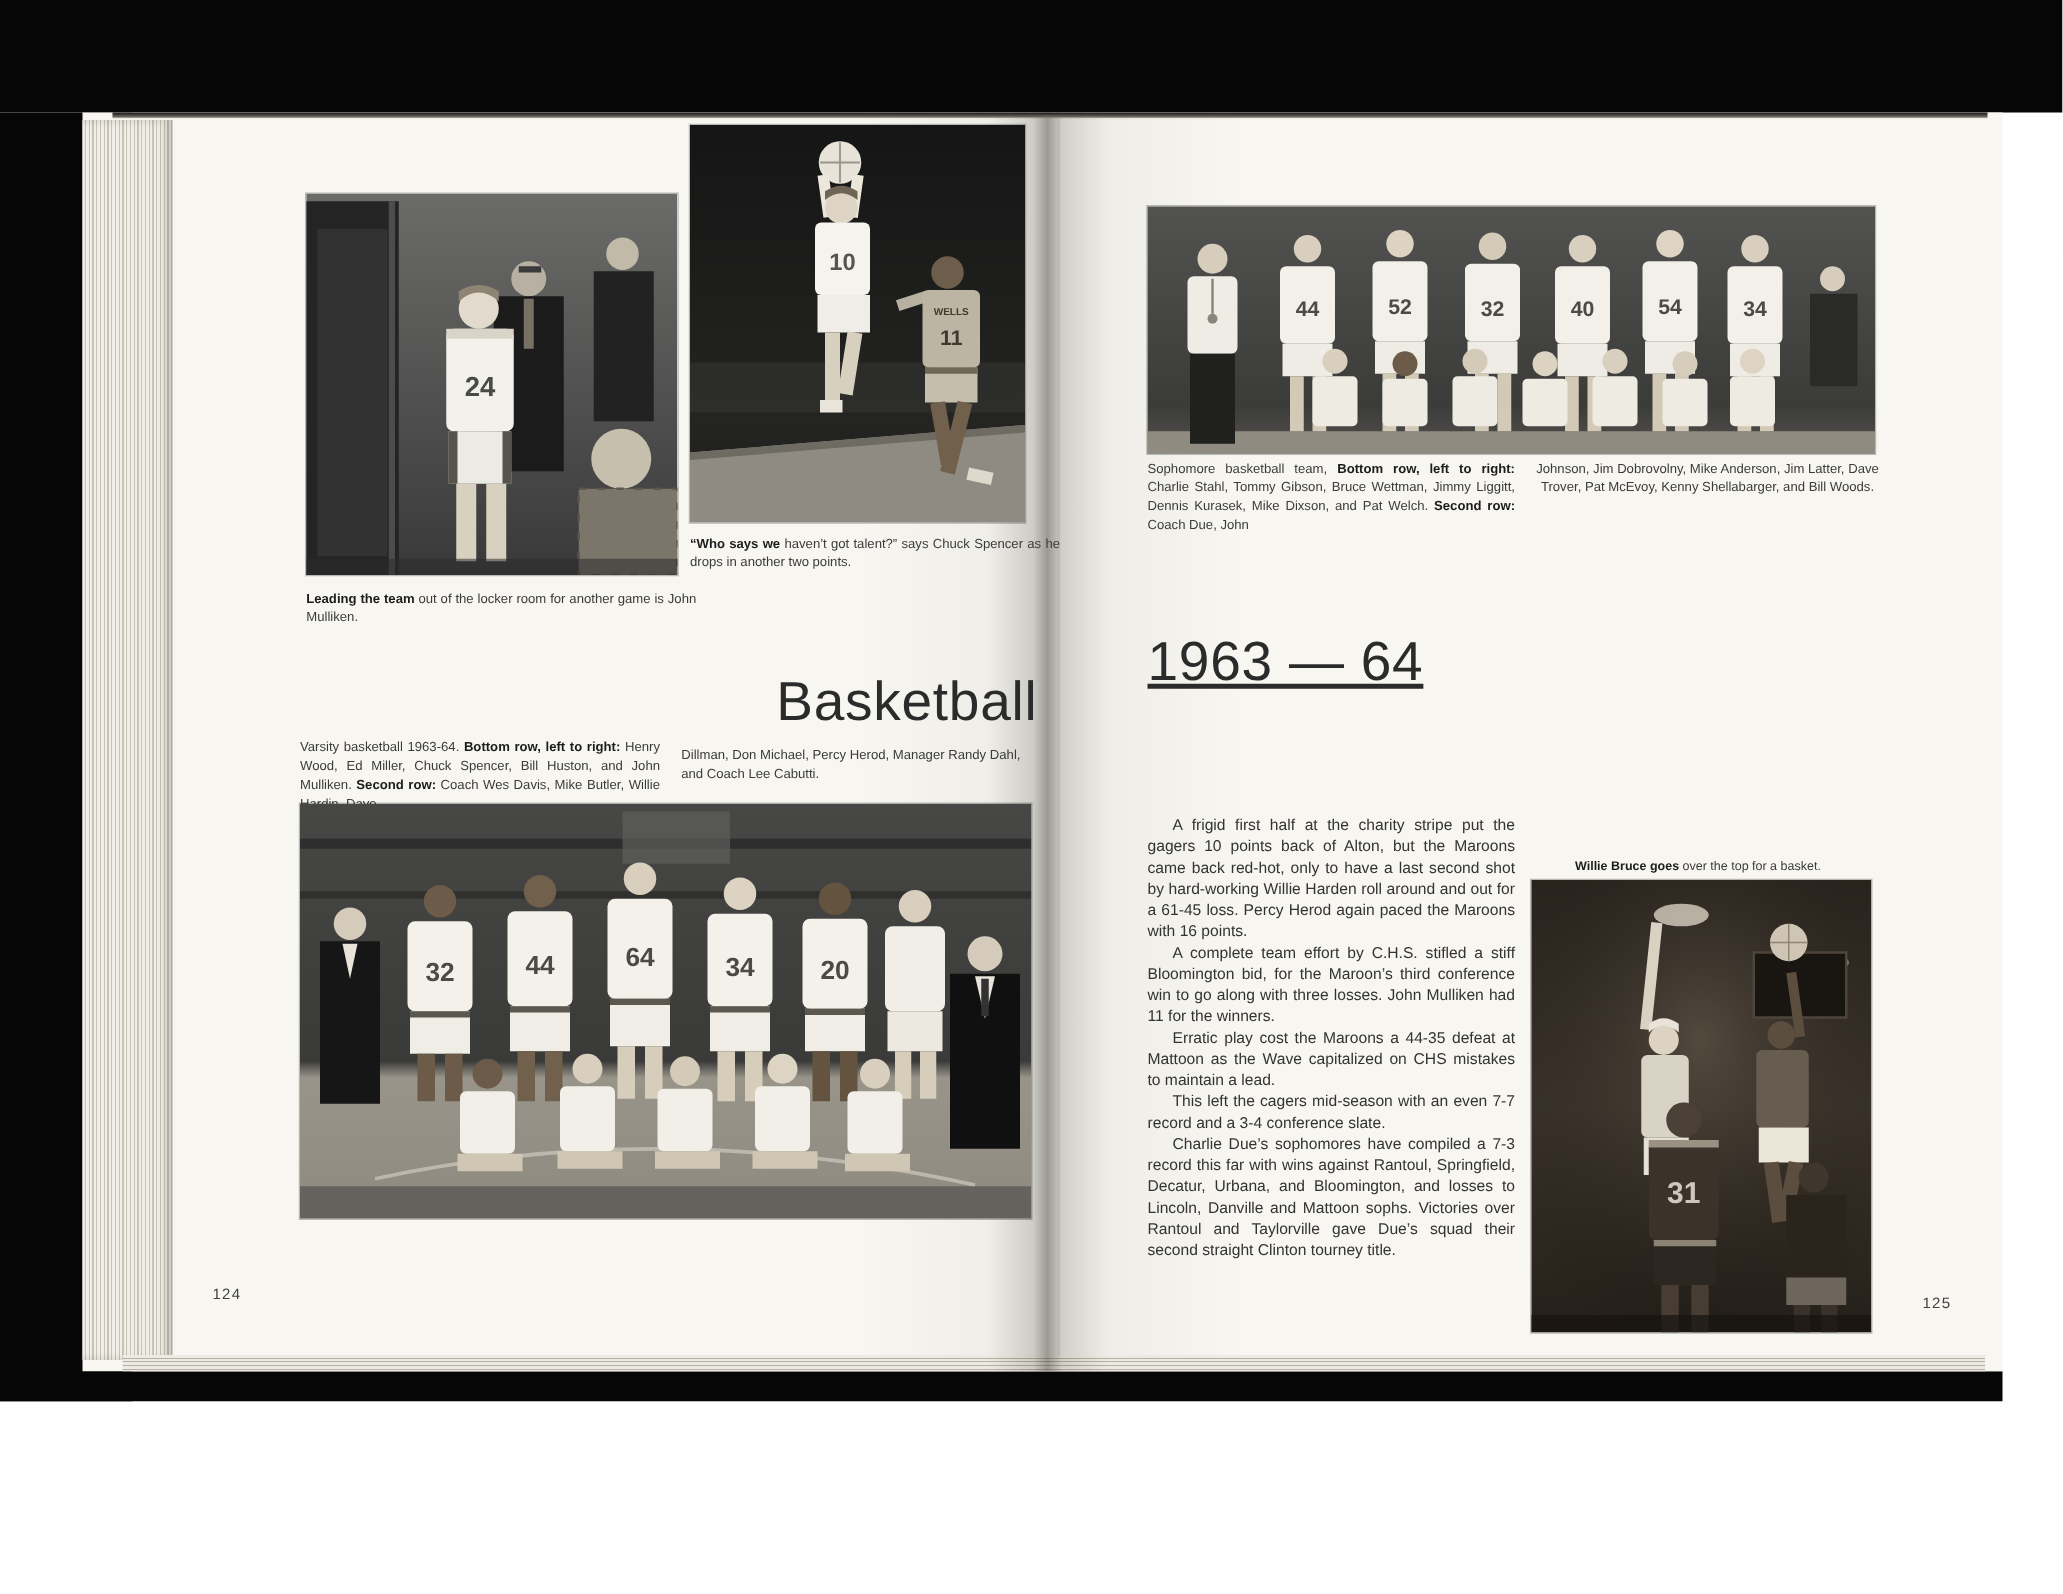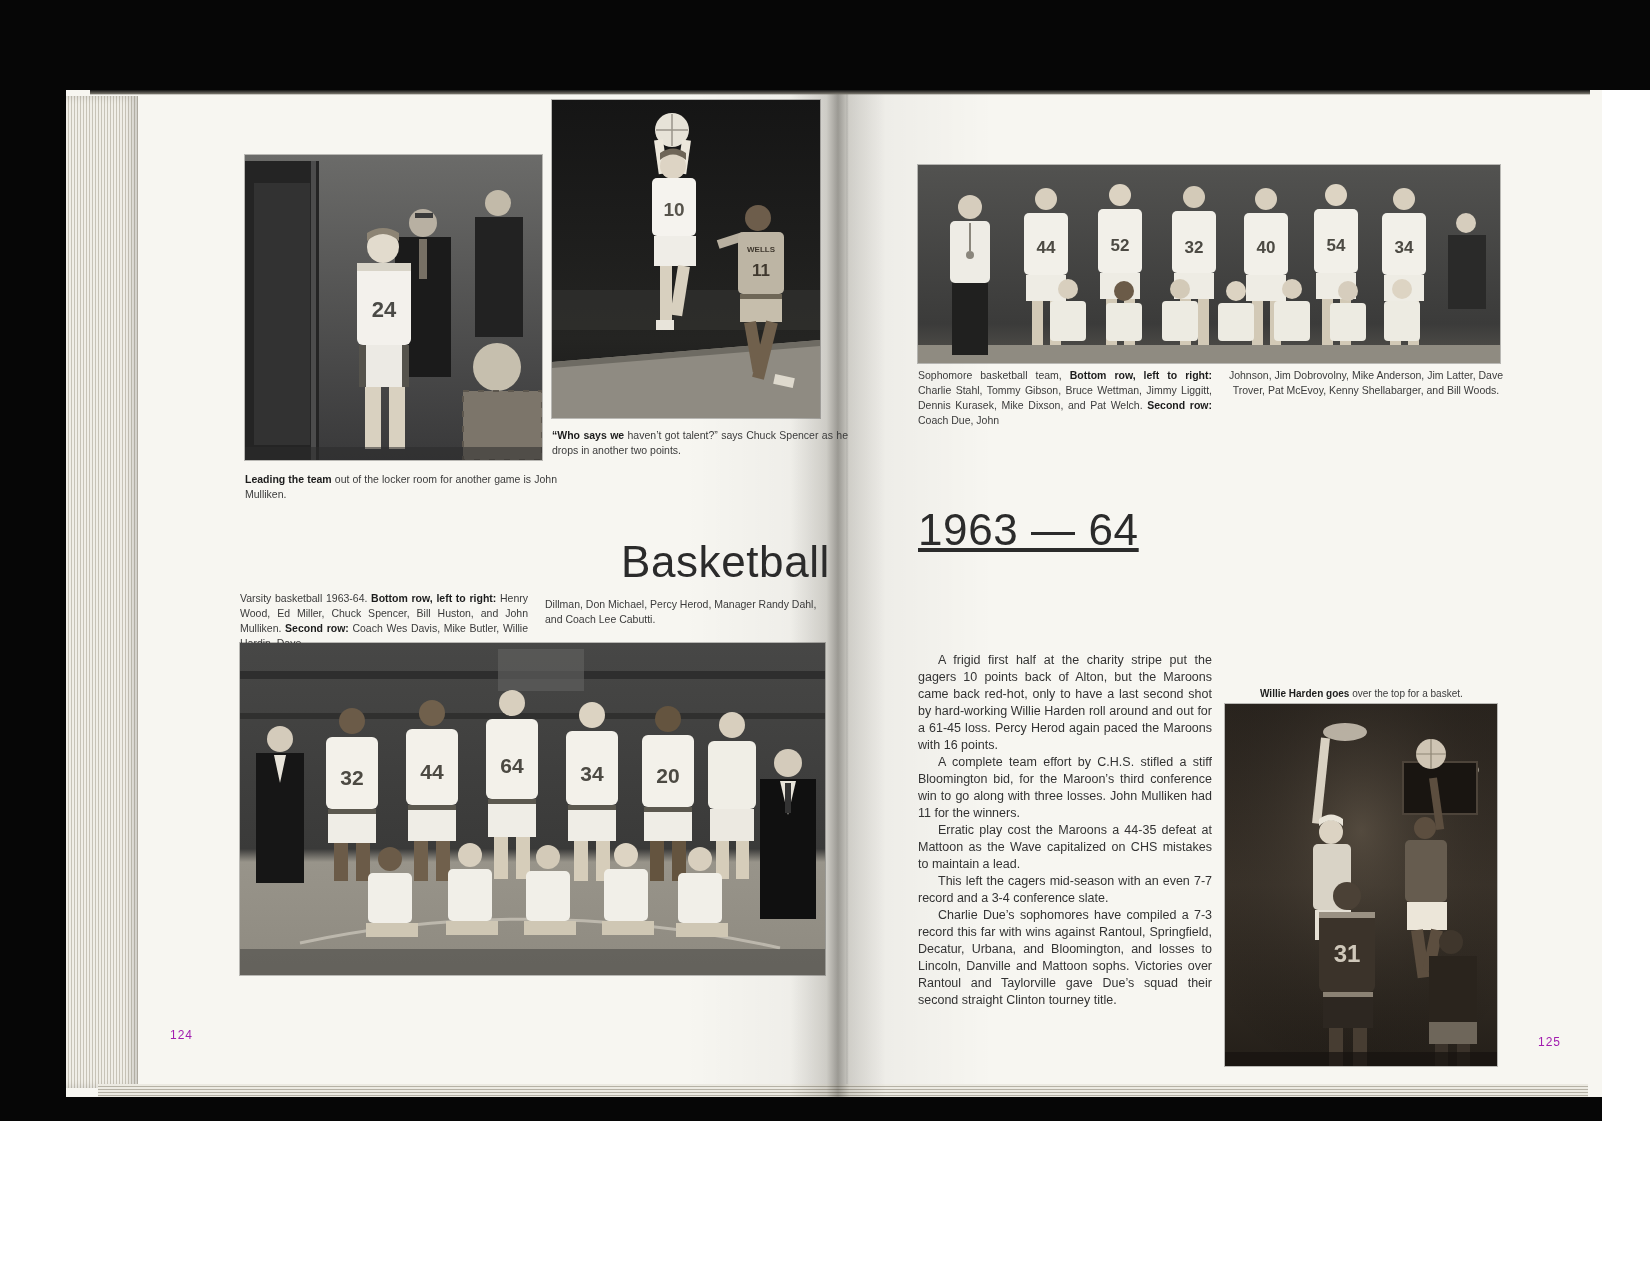--- a/index.html
+++ b/index.html
@@ -26,21 +26,21 @@
   .page-shade-left{left:98px;top:90px;width:710px;height:1007px;
     background:linear-gradient(to left,rgba(0,0,0,0.05),rgba(0,0,0,0) 22%);}
   .page-shade-right{left:846px;top:90px;width:702px;height:1007px;
     background:linear-gradient(to right,rgba(0,0,0,0.05),rgba(0,0,0,0) 20%);}
 
   
   .cap{font-size:10.5px;line-height:15px;color:#3b3b3b;text-align:justify;}
   .cap b{color:#1c1c1c;}
   .display{font-size:44px;font-weight:500;color:#2b2b2b;letter-spacing:0.6px;}
   .story p{font-size:12.5px;line-height:17px;margin:0;text-align:justify;text-indent:20px;color:#333333;}
-  .pagenum{font-size:12px;color:#a21caf;letter-spacing:1px;}
+  .pagenum{font-size:12px;color:#404040;letter-spacing:1px;}
   .photo{display:block;box-shadow:0 0 0 1px rgba(0,0,0,0.25);}
   .oneline{white-space:nowrap;}
   svg text{font-family:"Liberation Sans",sans-serif;}
 </style>
 </head>
 <body>
 
 <div id="canvas">
 
   <div class="abs band-top"></div>
@@ -380,21 +380,21 @@
 
   <div class="abs story" style="left:878px;top:652px;width:294px;">
     <p>A frigid first half at the charity stripe put the gagers 10 points back of Alton, but the Maroons came back red-hot, only to have a last second shot by hard-working Willie Harden roll around and out for a 61-45 loss. Percy Herod again paced the Maroons with 16 points.</p>
     <p>A complete team effort by C.H.S. stifled a stiff Bloomington bid, for the Maroon’s third conference win to go along with three losses. John Mulliken had 11 for the winners.</p>
     <p>Erratic play cost the Maroons a 44-35 defeat at Mattoon as the Wave capitalized on CHS mistakes to maintain a lead.</p>
     <p>This left the cagers mid-season with an even 7-7 record and a 3-4 conference slate.</p>
     <p>Charlie Due’s sophomores have compiled a 7-3 record this far with wins against Rantoul, Springfield, Decatur, Urbana, and Bloomington, and losses to Lincoln, Danville and Mattoon sophs. Victories over Rantoul and Taylorville gave Due’s squad their second straight Clinton tourney title.</p>
   </div>
 
   <div class="abs cap oneline" style="left:1220px;top:686px;width:240px;font-size:10px;text-align:left;">
-    <b>Willie Harden goes</b><span> over the top for a basket.</span>
+    <b>Willie Bruce goes</b><span> over the top for a basket.</span>
   </div>
 
   <div class="abs" style="left:1185px;top:704px;">
     <svg class="photo" width="272" height="362" viewBox="0 0 272 362">
       <defs>
         <linearGradient id="g5" x1="0" y1="0" x2="0" y2="1">
           <stop offset="0" stop-color="#2b251f"></stop>
             <stop offset="0.5" stop-color="#3d352c"></stop>
             <stop offset="1" stop-color="#241f19"></stop>
         </linearGradient>

